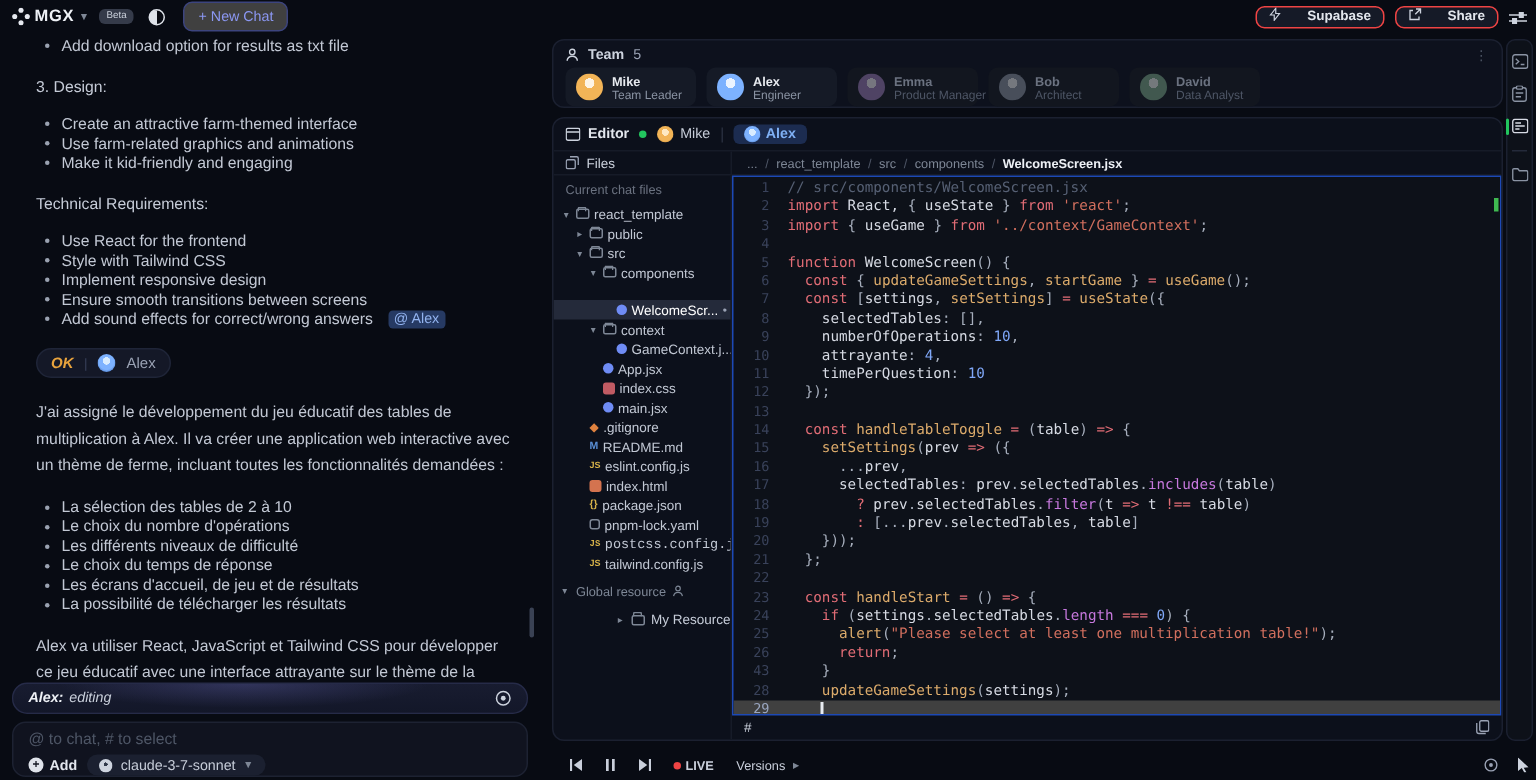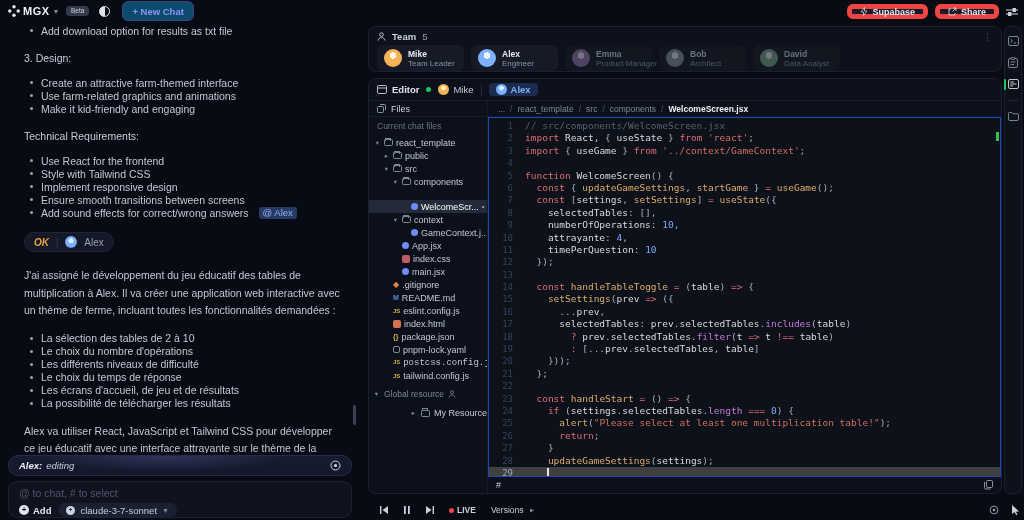--- a/index.html
+++ b/index.html
@@ -7,23 +7,23 @@
   body{font-family:"Liberation Sans",sans-serif;color:#c6ccd8;-webkit-font-smoothing:antialiased;}
   .app{position:relative;width:1024px;height:520px;background:#080b13;}
 
   
   .brandbar{position:absolute;top:0;left:0;height:22px;display:flex;align-items:center;gap:6px;padding-left:8px;}
   .logo{display:flex;align-items:center;gap:3px;font-weight:bold;font-size:11px;color:#eef1f6;letter-spacing:.5px;}
   .logo svg{display:block;}
   .chev-dn{color:#7e8796;font-size:7px;}
   .beta{background:#353b4a;color:#cdd3de;font-size:6.5px;padding:1px 5px;border-radius:4px;line-height:1.2;}
   .half-toggle{width:11px;height:11px;border-radius:50%;border:1.5px solid #dfe3ea;background:linear-gradient(90deg,#dfe3ea 0 50%,transparent 50%);margin-left:4px;}
-  .newchat{margin-left:6px;display:flex;align-items:center;gap:4px;background:#0c4a6e;border:1px solid #3c447e;color:#8b97f2;font-size:9.5px;font-weight:bold;border-radius:6px;padding:2px 9px;height:20px;}
+  .newchat{margin-left:6px;display:flex;align-items:center;gap:4px;background:#404040;border:1px solid #3c447e;color:#8b97f2;font-size:9.5px;font-weight:normal;border-radius:6px;padding:2px 9px;height:20px;}
   .top-actions{position:absolute;top:4px;right:6px;display:flex;align-items:center;gap:7px;}
-  .btn-dark{display:flex;align-items:center;gap:4px;background:#151a27;border:5px solid #ef4444;border-radius:6px;color:#e3e7ee;font-size:9px;font-weight:bold;padding:0 8px;height:15px;}
+  .btn-dark{display:flex;gap:17px;background:#151a27;border:1px solid #ef4444;border-radius:6px;color:#e3e7ee;font-size:9px;font-weight:bold;padding:0 8px;height:15px;}
   .sliders-icon{display:block;}
 
   
   .chat{position:absolute;top:22px;left:0;width:362px;height:431px;padding:2px 14px 0 24px;font-size:10.5px;overflow:hidden;}
   .li-row{display:flex;align-items:center;gap:8px;height:13px;padding-left:6px;color:#c2c8d4;}
   .bullet{width:3px;height:3px;border-radius:50%;background:#9aa2b1;flex:none;}
   .heading{margin-top:15px;color:#c6ccd8;}
   .mt-list{margin-top:12px;}
   .mention{background:#263a63;color:#93b4f0;border-radius:3px;padding:0 4px;font-size:9.5px;line-height:12px;margin-left:2px;}
   .ok-row{margin-top:13px;display:inline-flex;align-items:center;gap:7px;background:#141827;border:1px solid #1f2538;border-radius:10px;padding:3px 9px;}
@@ -512,21 +512,21 @@
             <div class="code-line"><span class="ln">17</span><span class="tk-i">      selectedTables</span><span class="tk-p">: </span><span class="tk-i">prev</span><span class="tk-p">.</span><span class="tk-i">selectedTables</span><span class="tk-p">.</span><span class="tk-m">includes</span><span class="tk-p">(</span><span class="tk-i">table</span><span class="tk-p">)</span></div>
             <div class="code-line"><span class="ln">18</span><span class="tk-o">        ?</span><span class="tk-i"> prev</span><span class="tk-p">.</span><span class="tk-i">selectedTables</span><span class="tk-p">.</span><span class="tk-m">filter</span><span class="tk-p">(</span><span class="tk-i">t</span><span class="tk-o"> =&gt;</span><span class="tk-i"> t</span><span class="tk-o"> !==</span><span class="tk-i"> table</span><span class="tk-p">)</span></div>
             <div class="code-line"><span class="ln">19</span><span class="tk-o">        :</span><span class="tk-p"> [...</span><span class="tk-i">prev</span><span class="tk-p">.</span><span class="tk-i">selectedTables</span><span class="tk-p">, </span><span class="tk-i">table</span><span class="tk-p">]</span></div>
             <div class="code-line"><span class="ln">20</span><span class="tk-p">    }));</span></div>
             <div class="code-line"><span class="ln">21</span><span class="tk-p">  };</span></div>
             <div class="code-line"><span class="ln">22</span></div>
             <div class="code-line"><span class="ln">23</span><span class="tk-p">  </span><span class="tk-k">const</span><span class="tk-f"> handleStart</span><span class="tk-o"> =</span><span class="tk-p"> ()</span><span class="tk-o"> =&gt;</span><span class="tk-p"> {</span></div>
             <div class="code-line"><span class="ln">24</span><span class="tk-p">    </span><span class="tk-k">if</span><span class="tk-p"> (</span><span class="tk-i">settings</span><span class="tk-p">.</span><span class="tk-i">selectedTables</span><span class="tk-p">.</span><span class="tk-m">length</span><span class="tk-o"> ===</span><span class="tk-n"> 0</span><span class="tk-p">) {</span></div>
             <div class="code-line"><span class="ln">25</span><span class="tk-f">      alert</span><span class="tk-p">(</span><span class="tk-s">"Please select at least one multiplication table!"</span><span class="tk-p">);</span></div>
             <div class="code-line"><span class="ln">26</span><span class="tk-k">      return</span><span class="tk-p">;</span></div>
-            <div class="code-line"><span class="ln">27</span><span class="tk-p">    }</span></div>
+            <div class="code-line"><span class="ln">43</span><span class="tk-p">    }</span></div>
             <div class="code-line"><span class="ln">28</span><span class="tk-f">    updateGameSettings</span><span class="tk-p">(</span><span class="tk-i">settings</span><span class="tk-p">);</span></div>
             <div class="code-line cur"><span class="ln">29</span><span class="cursor"></span></div>
           </div>
         <div class="code-footer">
           <span>#</span>
           <svg width="9" height="10" viewBox="0 0 9 10">
               <rect x="2.5" y=".5" width="6" height="7" rx="1" fill="none" stroke="#9aa2b4" stroke-width=".9"></rect>
               <path d="M1 3v5.5A1.5 1.5 0 0 0 2.5 10H7" transform="translate(-0.5,-1)" fill="none" stroke="#9aa2b4" stroke-width=".9"></path>
             </svg>
         </div>

